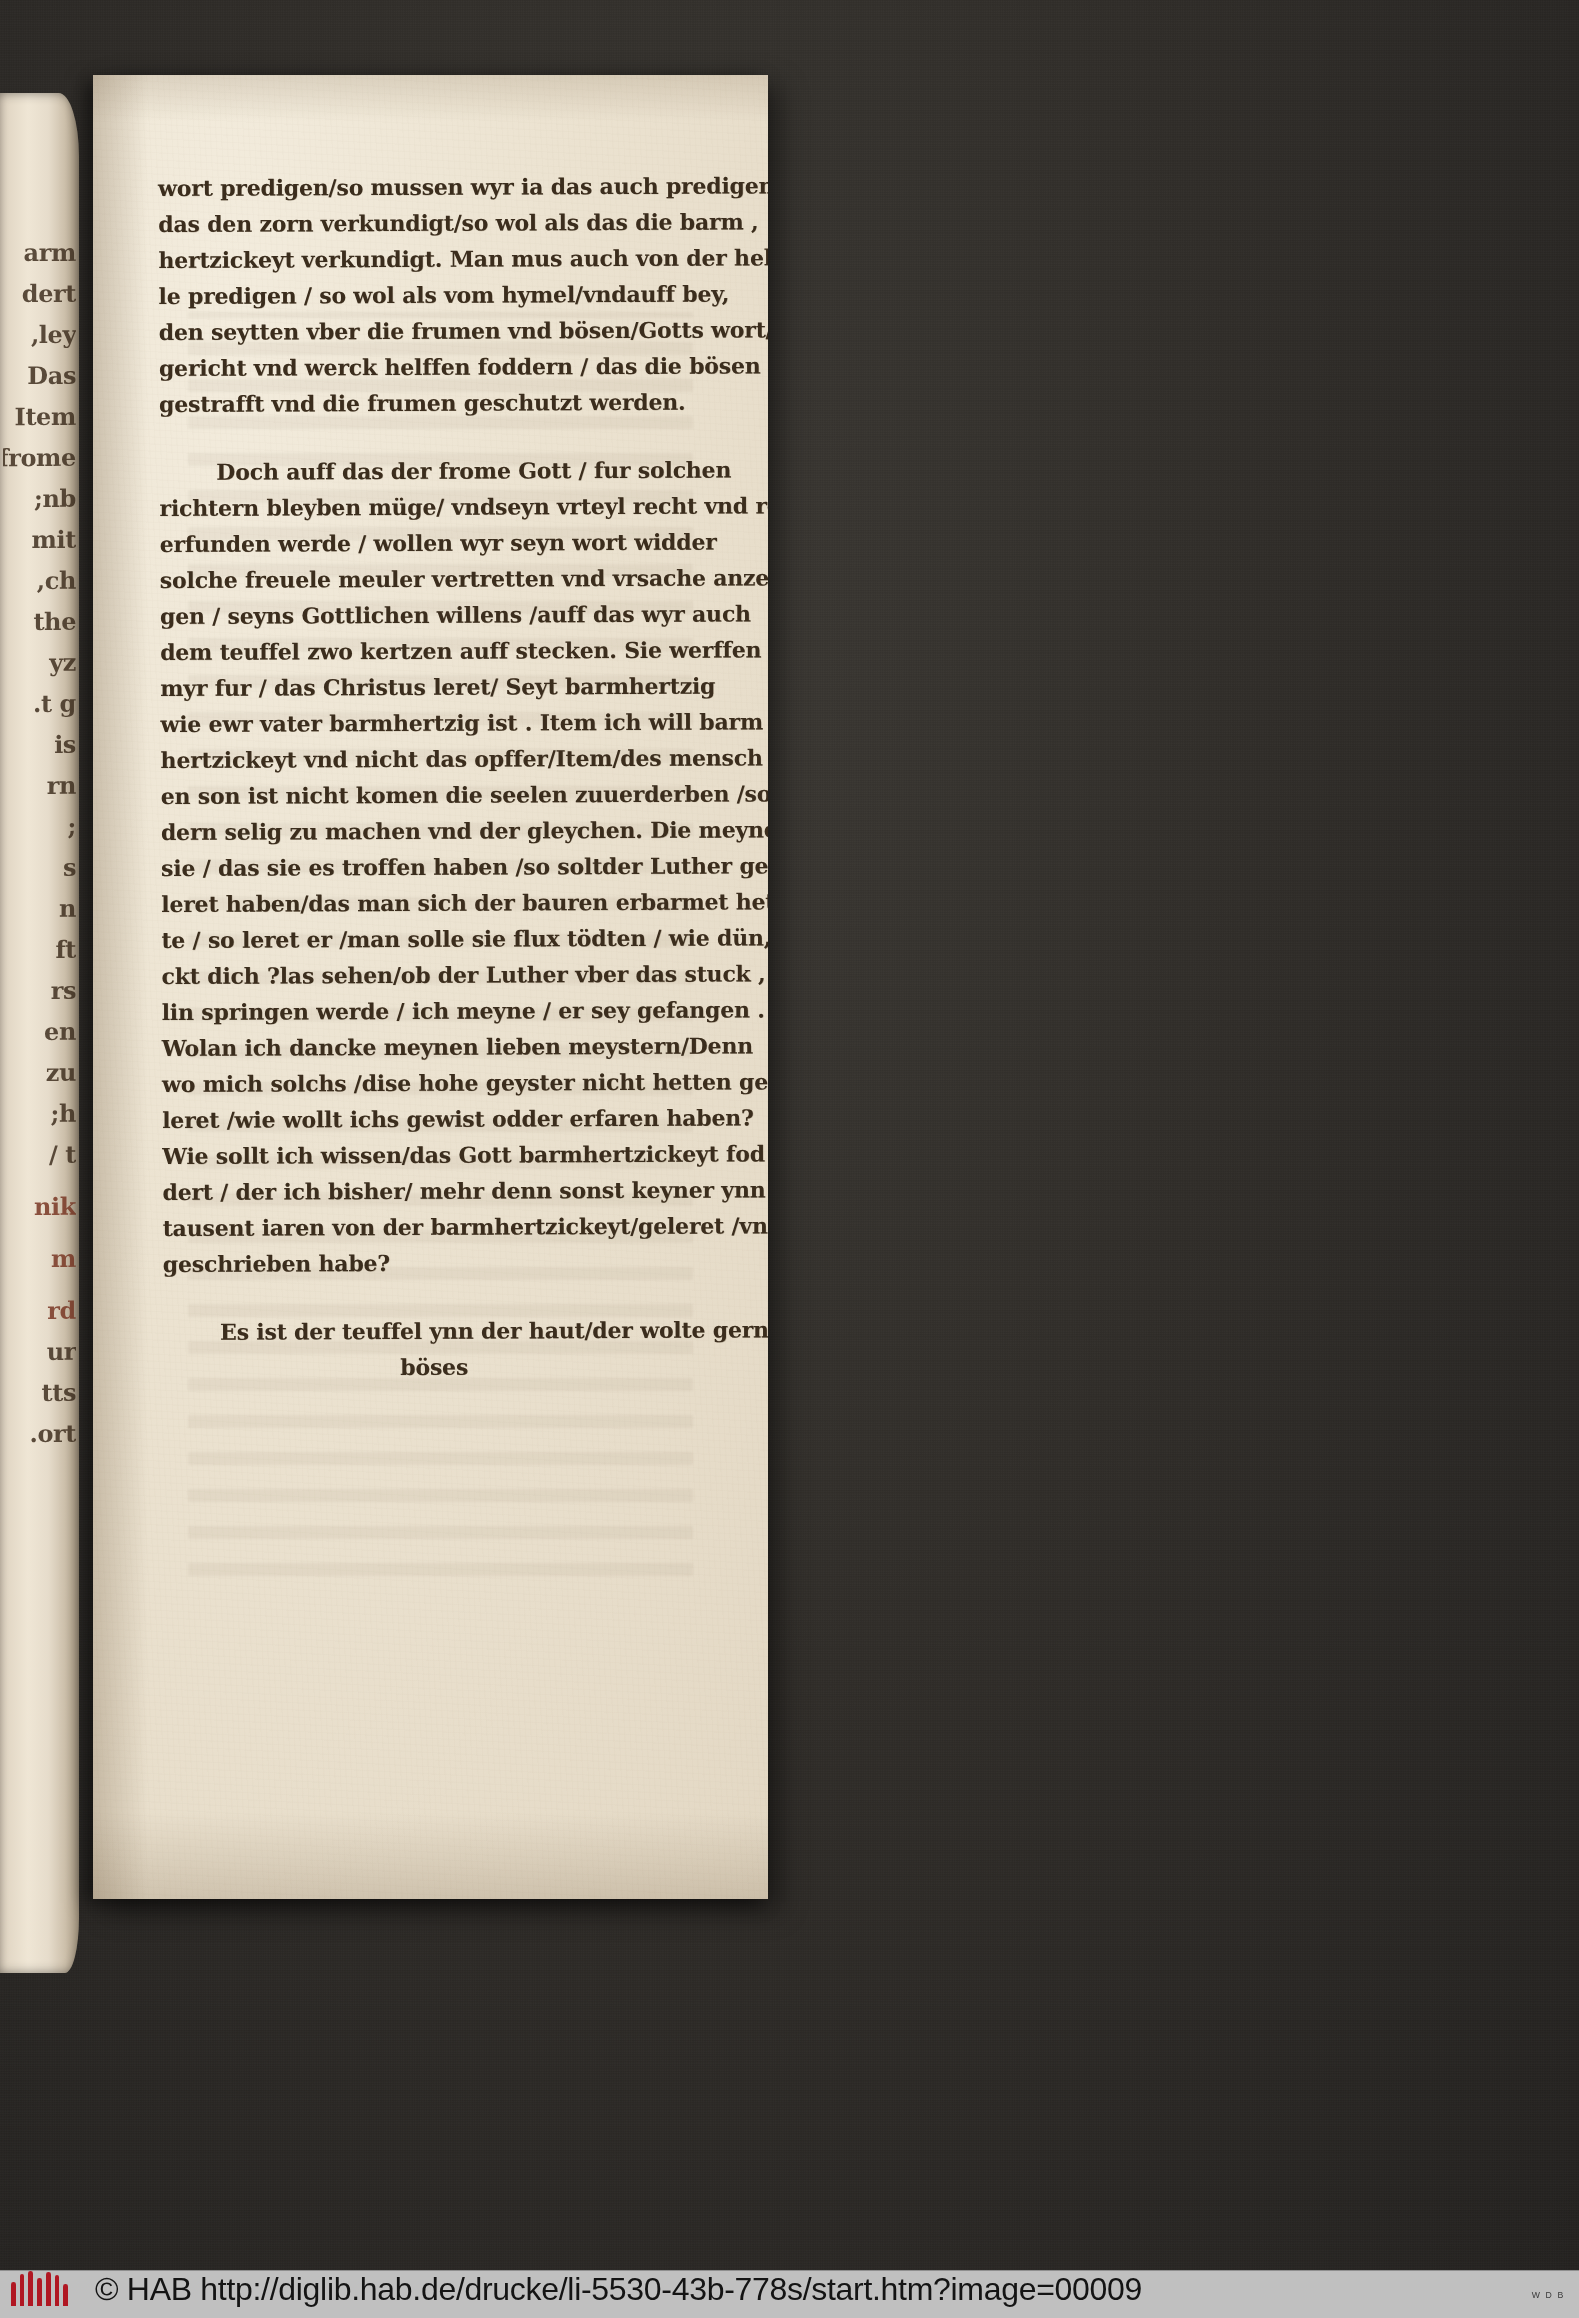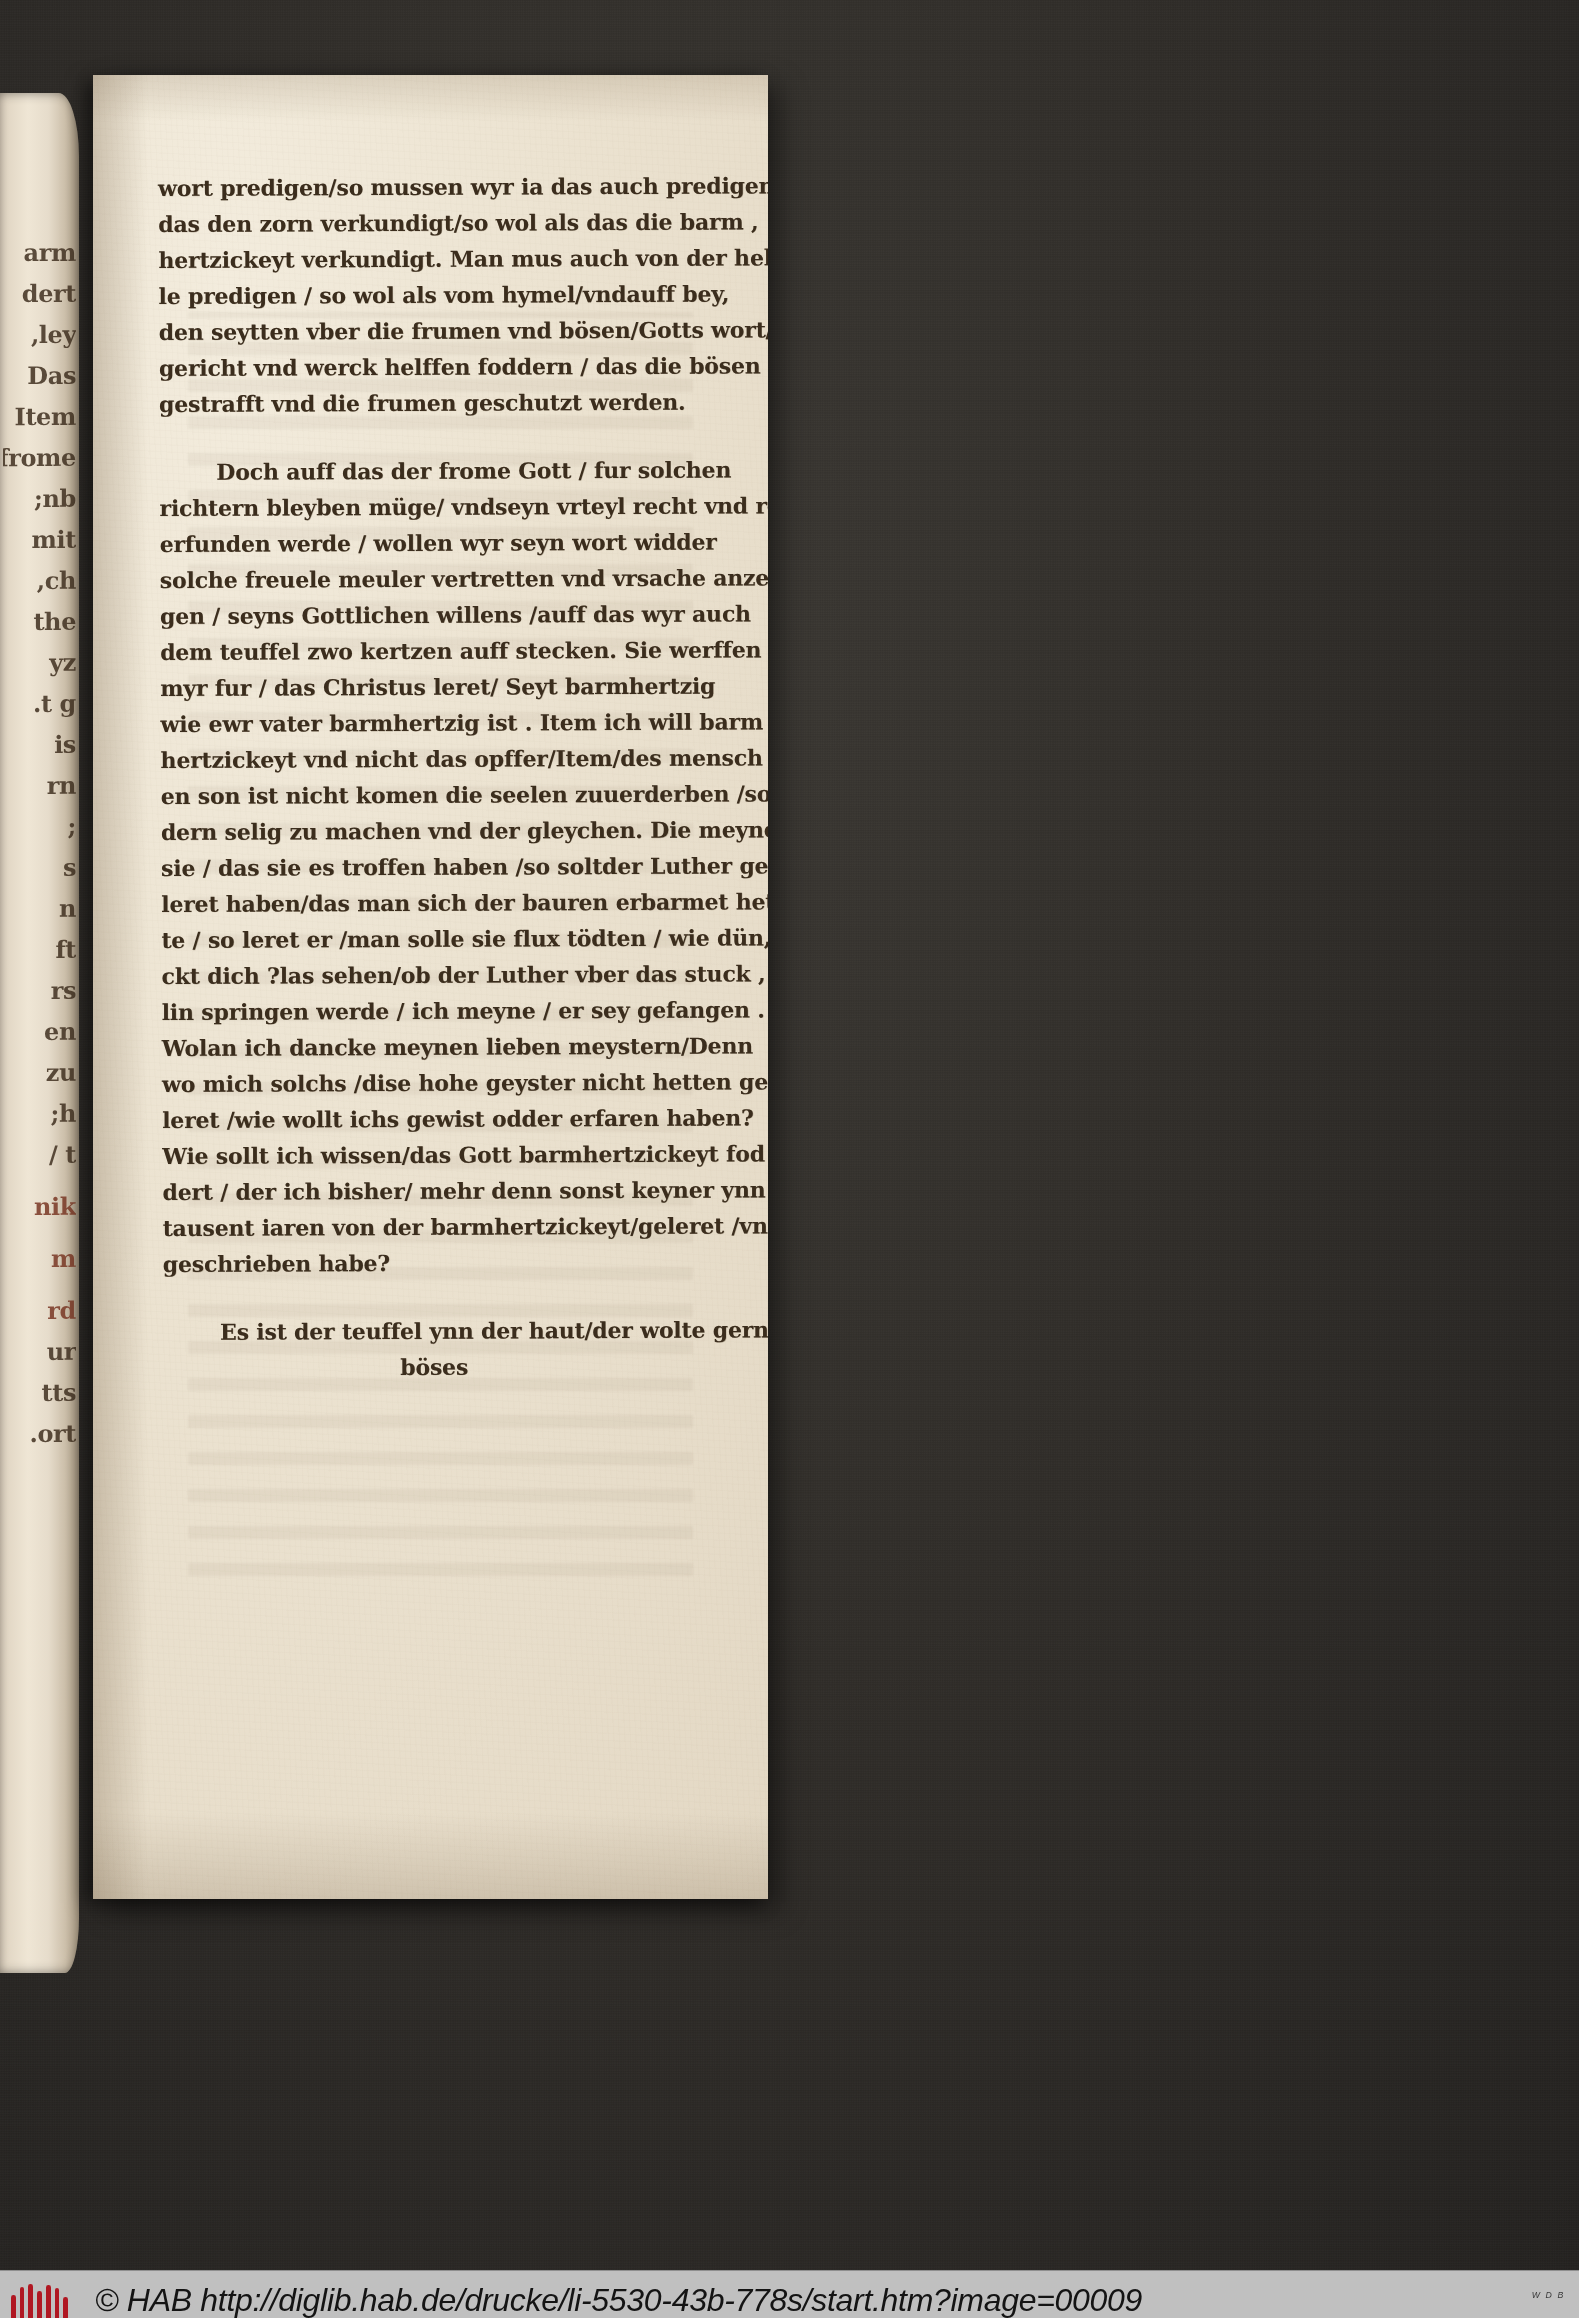--- a/index.html
+++ b/index.html
@@ -157,22 +157,21 @@
 
   
   .footer {
     position: absolute;
     left: 0; bottom: 0;
     width: 1579px;
     height: 48px;
     background: #c0c0c0;
     border-top: 1.6px solid #8f8f8f;
     display: flex;
-    align-items: flex-end;
-    font-style: italic;
+    align-items: flex-start;
   }
   .hab-logo {
     width: 57px; height: 35px;
     margin-left: 11px;
     display: flex;
     align-items: flex-end;
     justify-content: space-between;
     flex: 0 0 auto;
   }
   .hab-logo i {

